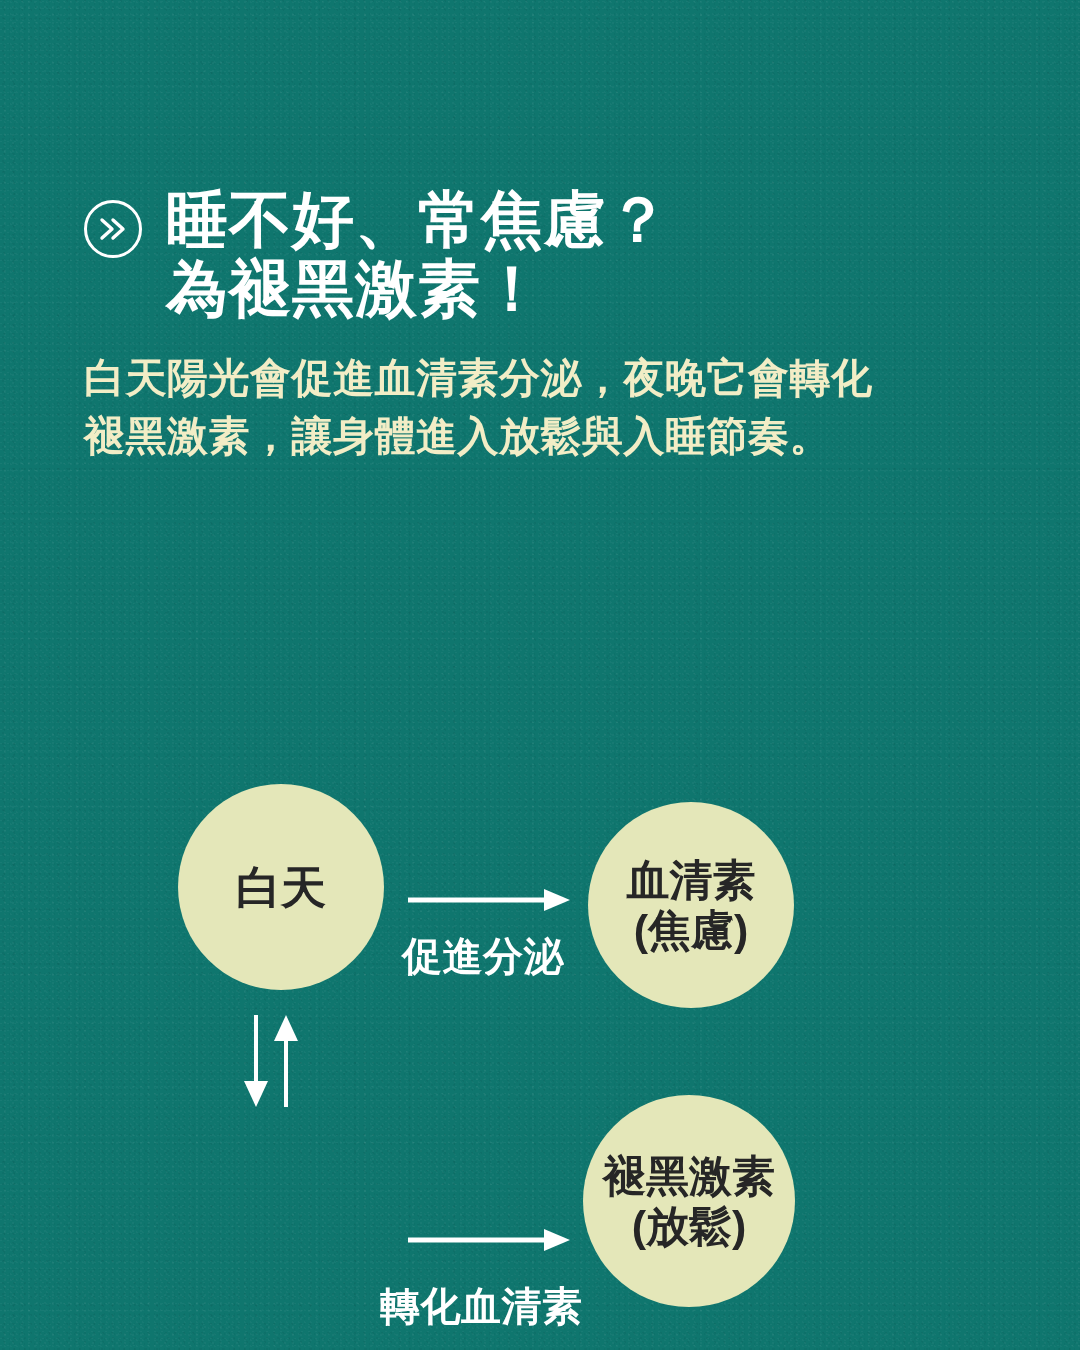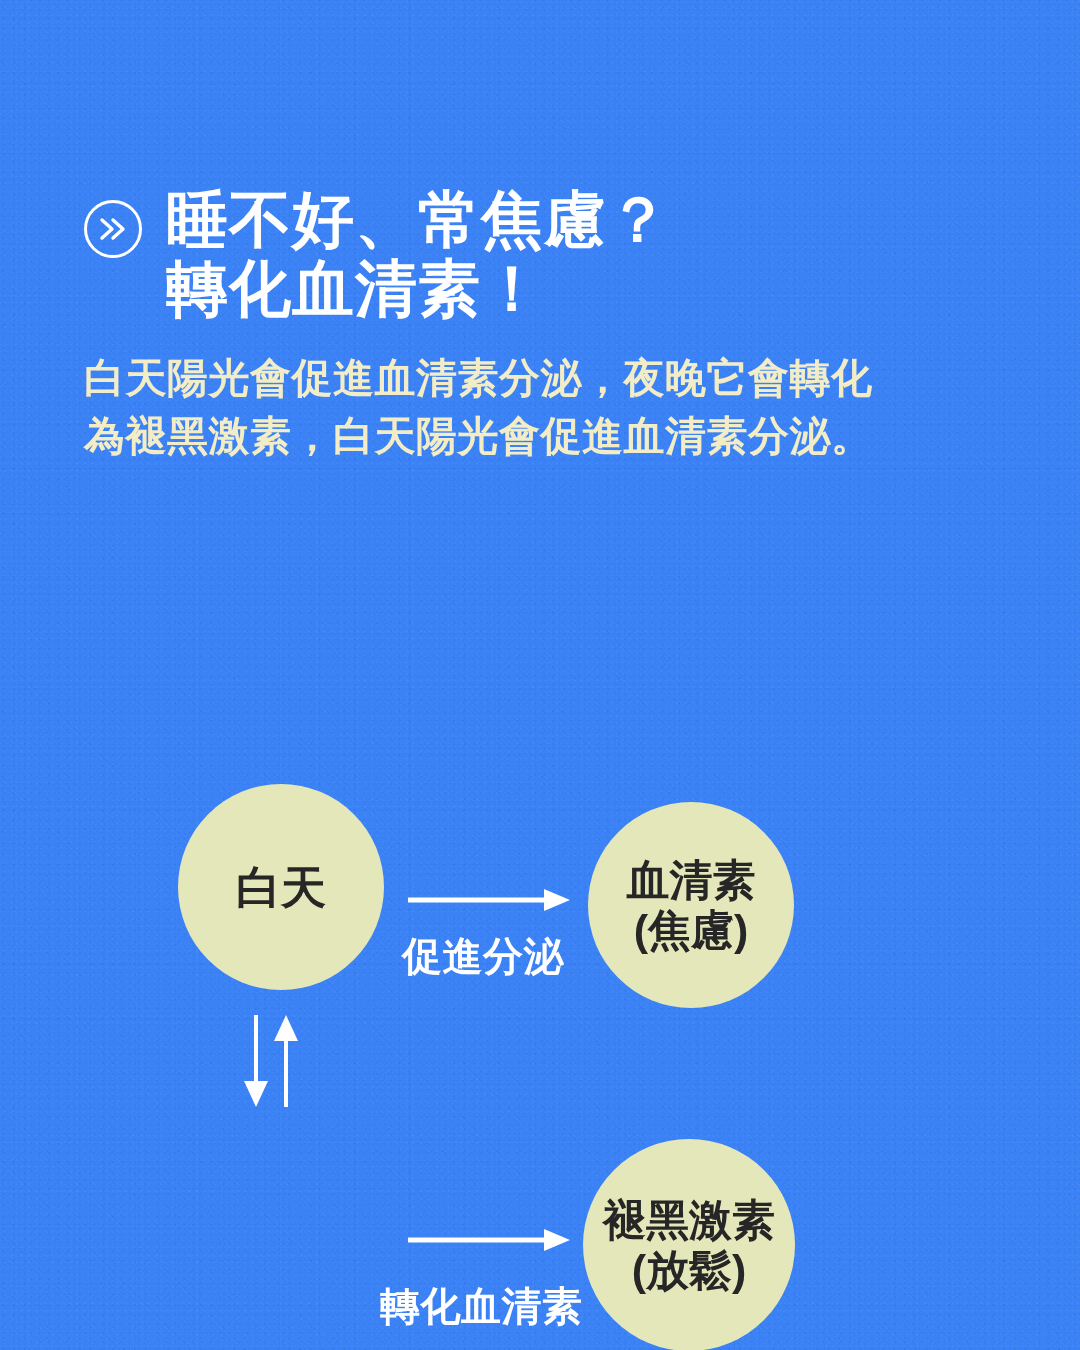--- a/index.html
+++ b/index.html
@@ -11,21 +11,21 @@
     width: 1080px;
     height: 1350px;
     overflow: hidden;
     font-family: "Liberation Sans", "DejaVu Sans", sans-serif;
   }
 
   #poster {
     position: relative;
     width: 1080px;
     height: 1350px;
-    background-color: #3b82f6;
+    background-color: #0f766e;
     overflow: hidden;
   }
 
   
   #poster::before {
     content: "";
     position: absolute;
     inset: 0;
     pointer-events: none;
     background-image:
@@ -115,21 +115,21 @@
     font-family: "Liberation Sans", "DejaVu Sans", sans-serif;
     font-weight: 700;
     color: #262626;
     line-height: 1.18;
     white-space: nowrap;
   }
 
   .node-daytime   { left: 178px; top: 505px; width: 206px; height: 206px; }
   .node-night     { left: 178px; top: 853px; width: 206px; height: 206px; }
   .node-serotonin { left: 588px; top: 523px; width: 206px; height: 206px; }
-  .node-melatonin { left: 583px; top: 860px; width: 212px; height: 212px; }
+  .node-melatonin { left: 583px; top: 816px; width: 212px; height: 212px; }
 
   .node-daytime .node-text,
   .node-night   .node-text { font-size: 45px; }
   .node-serotonin .node-text { font-size: 43px; }
   .node-melatonin .node-text { font-size: 43px; }
 
   .arrow-h {
     position: absolute;
     height: 30px;
   }
@@ -168,26 +168,26 @@
 
     <div class="chevron-badge">
       <svg width="32" height="28" viewBox="0 0 32 28" aria-hidden="true">
         <path d="M5 5 L15 14 L5 23" fill="none" stroke="#FFFFFF" stroke-width="3.4" stroke-linecap="round" stroke-linejoin="round"></path>
         <path d="M16 5 L26 14 L16 23" fill="none" stroke="#FFFFFF" stroke-width="3.4" stroke-linecap="round" stroke-linejoin="round"></path>
       </svg>
     </div>
 
     <div class="title-block">
       <div class="title-line">睡不好、常焦慮？</div>
-      <div class="title-line">轉化血清素！</div>
+      <div class="title-line">為褪黑激素！</div>
     </div>
 
     <div class="subtitle-block">
       <div class="subtitle-line">白天陽光會促進血清素分泌，夜晚它會轉化</div>
-      <div class="subtitle-line">為褪黑激素，白天陽光會促進血清素分泌。</div>
+      <div class="subtitle-line">褪黑激素，讓身體進入放鬆與入睡節奏。</div>
     </div>
   </div>
 
   <div class="diagram">
 
     <div class="node node-daytime">
       <div class="node-text">白天</div>
     </div>
 
     <div class="node node-serotonin">

